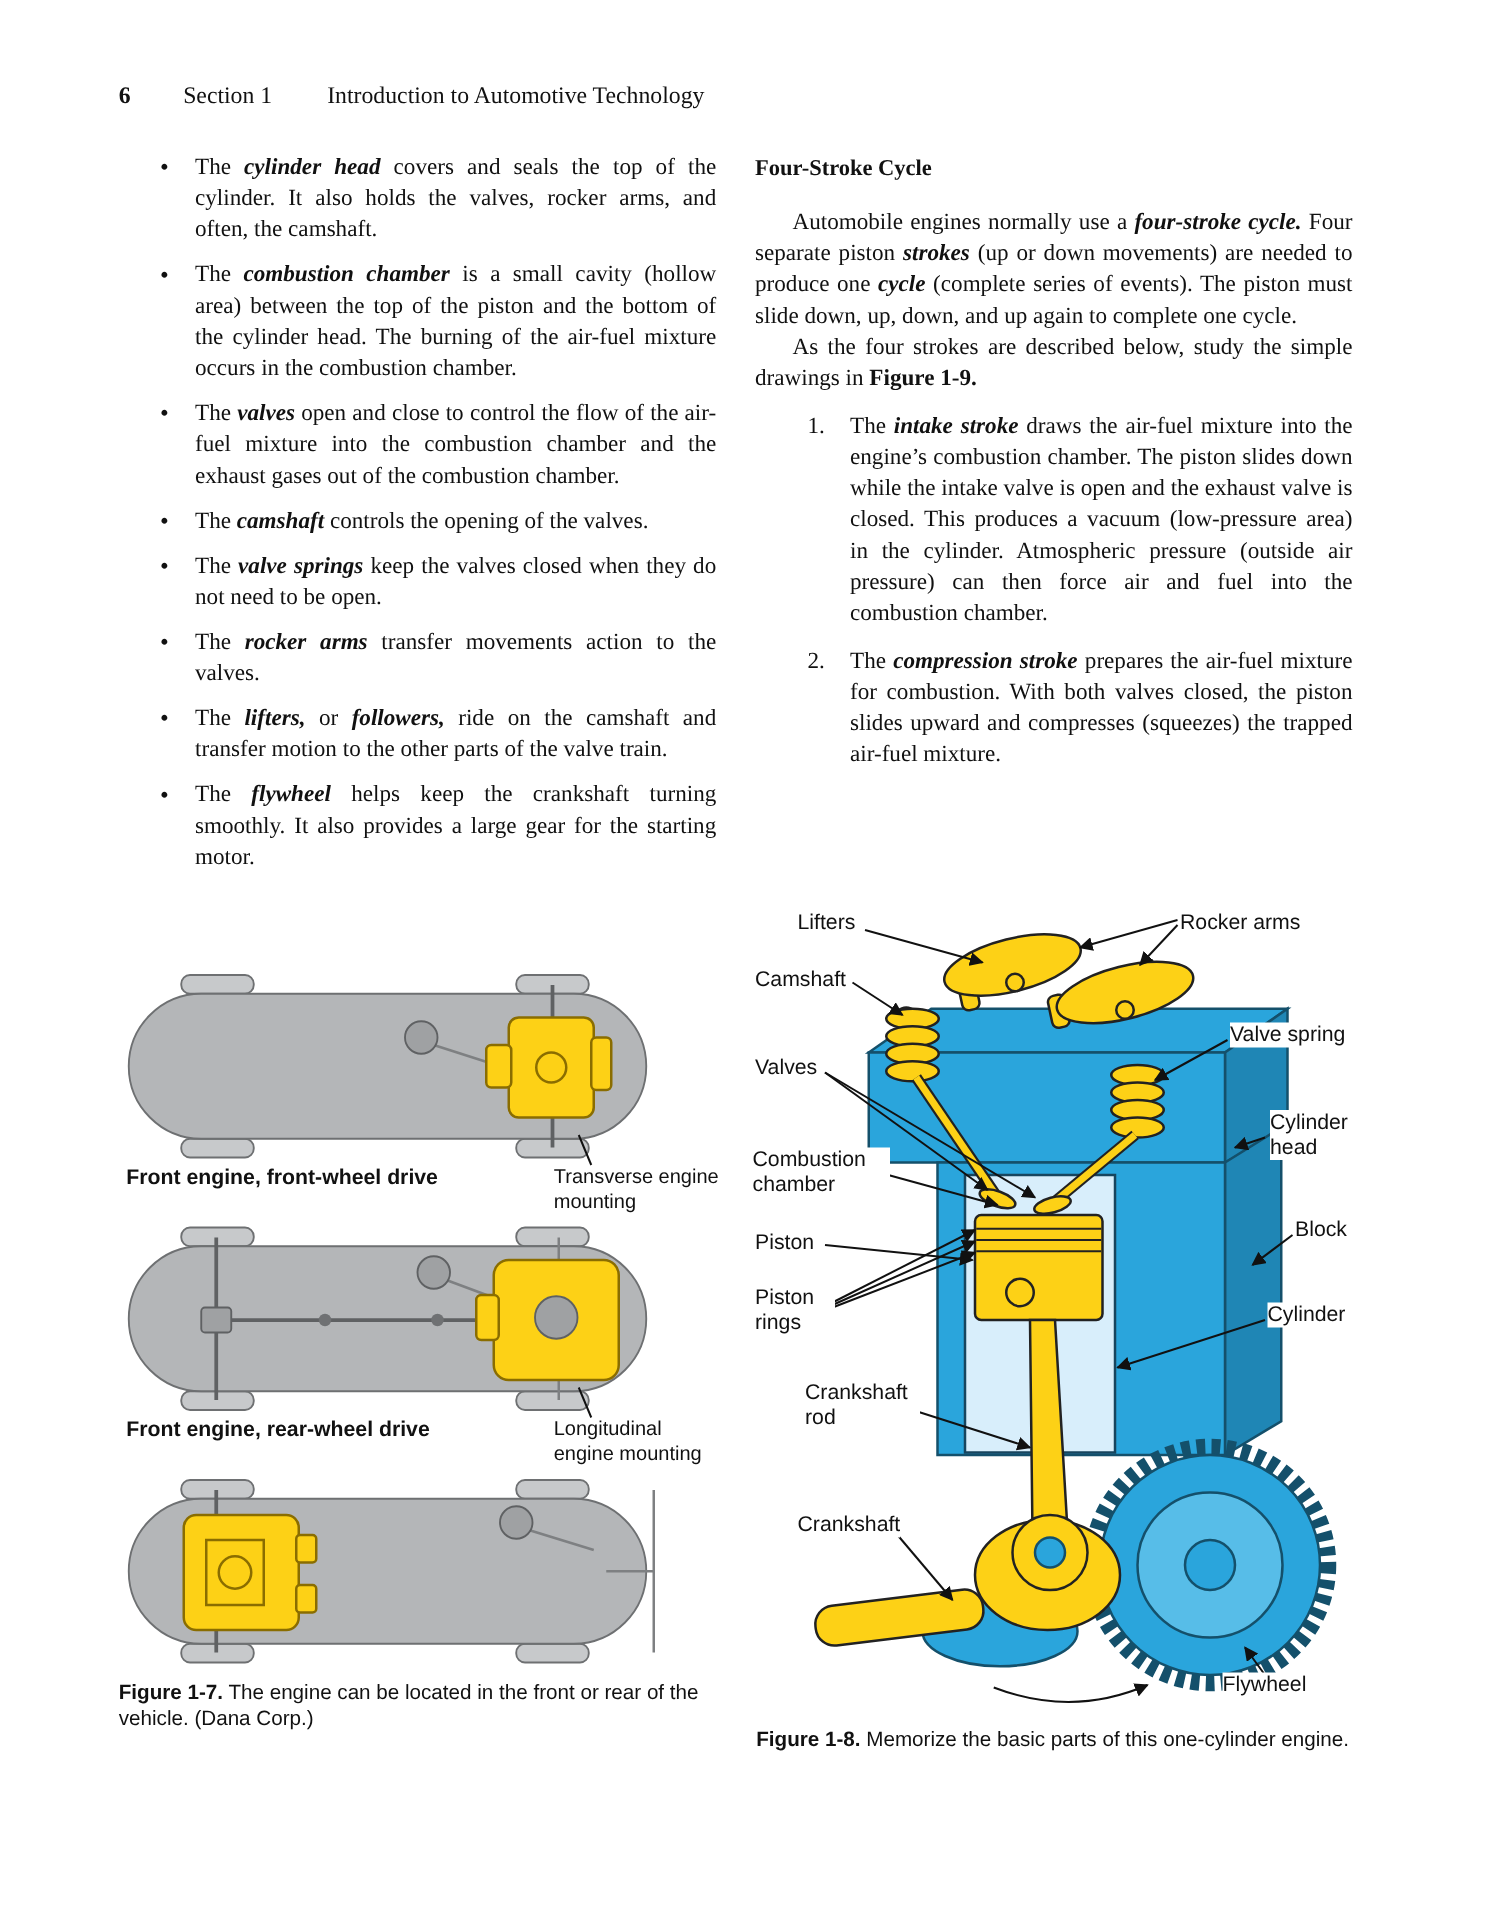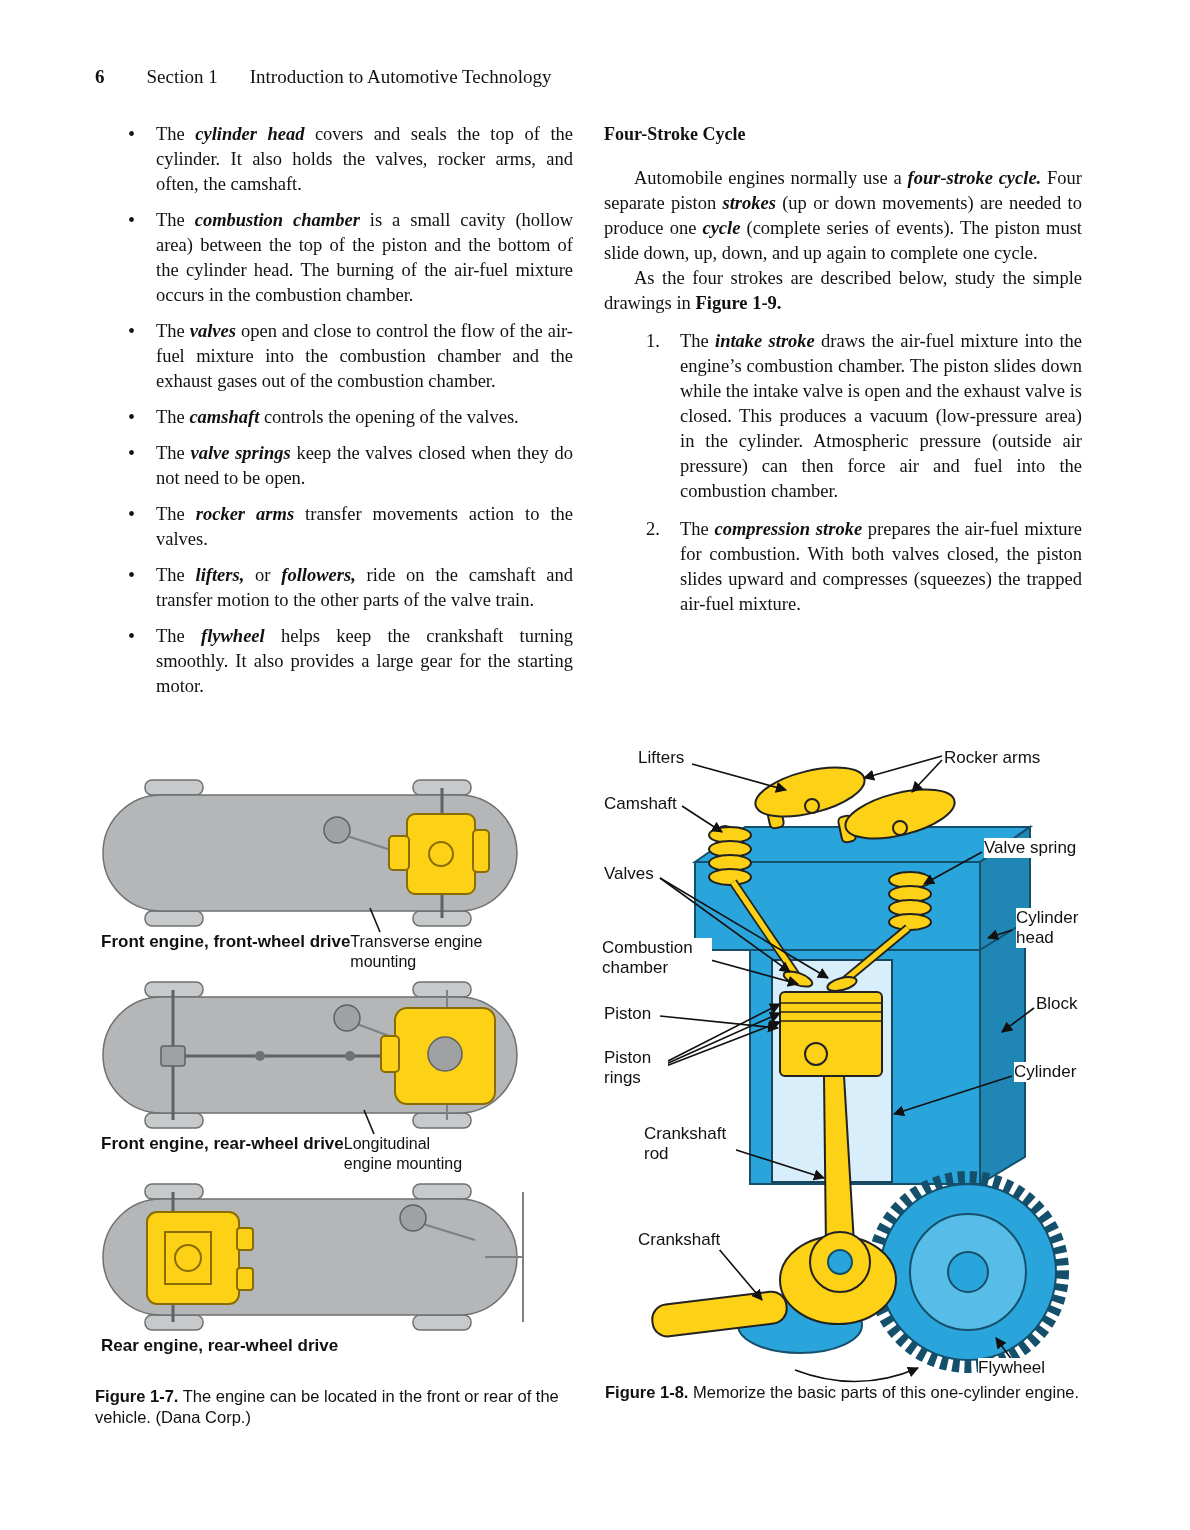--- a/index.html
+++ b/index.html
@@ -7,21 +7,21 @@
     --yellow:#fdd116; --blue:#2aa5dc; --blue-d:#1f86b5;
     --gray:#b4b6b8; --bore:#d8eefb;
   }
   html,body{background:#ffffff}
   .page{position:relative;width:1190px;height:1530px;background:#fff;overflow:hidden;
         font-family:"Liberation Serif",serif;color:#111}
 
   
   .pagehead{position:absolute;left:95px;top:66px;font-size:19px}
   .pnum{font-weight:bold;margin-right:42px}
-  .sect{margin-right:32px}
+  .sect{margin-right:44px}
 
   
   .col{position:absolute;top:122px;font-size:18.5px;line-height:25px}
   .left{left:95px;width:478px}
   .right{left:604px;width:478px}
   .j{text-align:justify}
   .bi{font-weight:bold;font-style:italic}
   .b{font-weight:bold}
   .bullet{display:flex;margin-bottom:11px}
   .dot{flex:0 0 61px;padding-left:33px;font-size:20px;line-height:25px}
@@ -29,32 +29,32 @@
   .h{font-size:18px;font-weight:bold;margin-bottom:19px}
   .body{margin:0}
   .ind{text-indent:30px}
   .olrow{display:flex;margin:13px 0 0 42px}
   .onum{flex:0 0 34px}
   .olrow .btext{flex:1}
 
   
   .fig7{position:absolute;left:95px;top:778px;width:480px;font-family:"Liberation Sans",sans-serif}
   .chassis{display:block;width:480px;height:150px;overflow:visible}
-  .figrowcap{display:flex;align-items:flex-start;
+  .figrowcap{display:flex;justify-content:space-between;align-items:flex-start;
              margin:4px 0 8px;min-height:38px}
   .sublabel{font-weight:bold;font-size:17px;padding-left:6px}
   .anno{position:relative;width:132px;font-size:16px;line-height:20px}
   .annoline{position:absolute;left:6px;top:-26px;overflow:visible}
   .annoline line{stroke:#111;stroke-width:1.6}
   .cap{font-size:16.5px;line-height:21px;font-family:"Liberation Sans",sans-serif}
   .fig7 .cap{margin-top:12px}
   .fig8cap{position:absolute;left:605px;top:1382px;width:476px;text-align:justify}
 
   
-  .fig8{position:absolute;left:600px;top:732px;width:490px;height:680px;
+  .fig8{position:absolute;left:600px;top:712px;width:490px;height:680px;
         font-family:"Liberation Sans",sans-serif}
   .engsvg{position:absolute;left:0;top:0;overflow:visible}
   .lbl{position:absolute;font-size:17px;line-height:20px;background:#fff}
 
   
   .yel{fill:var(--yellow);stroke:#222;stroke-width:2}
   .blue{fill:var(--blue);stroke:#14506b;stroke-width:2}
   .blue-d{fill:var(--blue-d);stroke:#14506b;stroke-width:2}
   .ld{stroke:#111;stroke-width:1.6;fill:none}
   .cbody{fill:var(--gray);stroke:#6e7072;stroke-width:1.5}
@@ -197,24 +197,20 @@
       <line class="mech2" x1="328" y1="42" x2="380" y2="58"></line>
       <circle class="gcirc" cx="318" cy="36" r="13"></circle>
       <g>
         <rect class="eng" x="52" y="30" width="92" height="92" rx="10"></rect>
         <rect class="eng" x="142" y="46" width="16" height="22" rx="3"></rect>
         <rect class="eng" x="142" y="86" width="16" height="22" rx="3"></rect>
         <rect class="engdetail" x="70" y="50" width="46" height="52"></rect>
         <circle class="engdetail" cx="93" cy="76" r="13"></circle>
       </g>
     </svg>
-    <div class="figrowcap">
-      <span class="sublabel">Rear engine, rear-wheel drive</span>
-      <span class="anno"></span>
-    </div>
 
     <p class="cap"><span class="b">Figure 1-7.</span><span> The engine can be located in the front or rear of the vehicle. (Dana Corp.)</span></p>
   </section>
 
   <section class="fig8">
     <svg class="engsvg" viewBox="0 0 490 680" width="490" height="680">
       <defs>
         <marker id="arr" viewBox="0 0 10 10" refX="9" refY="5" markerWidth="7" markerHeight="7" orient="auto-start-reverse">
           <path d="M0,0 L10,5 L0,10 z" fill="#111"></path>
         </marker>

